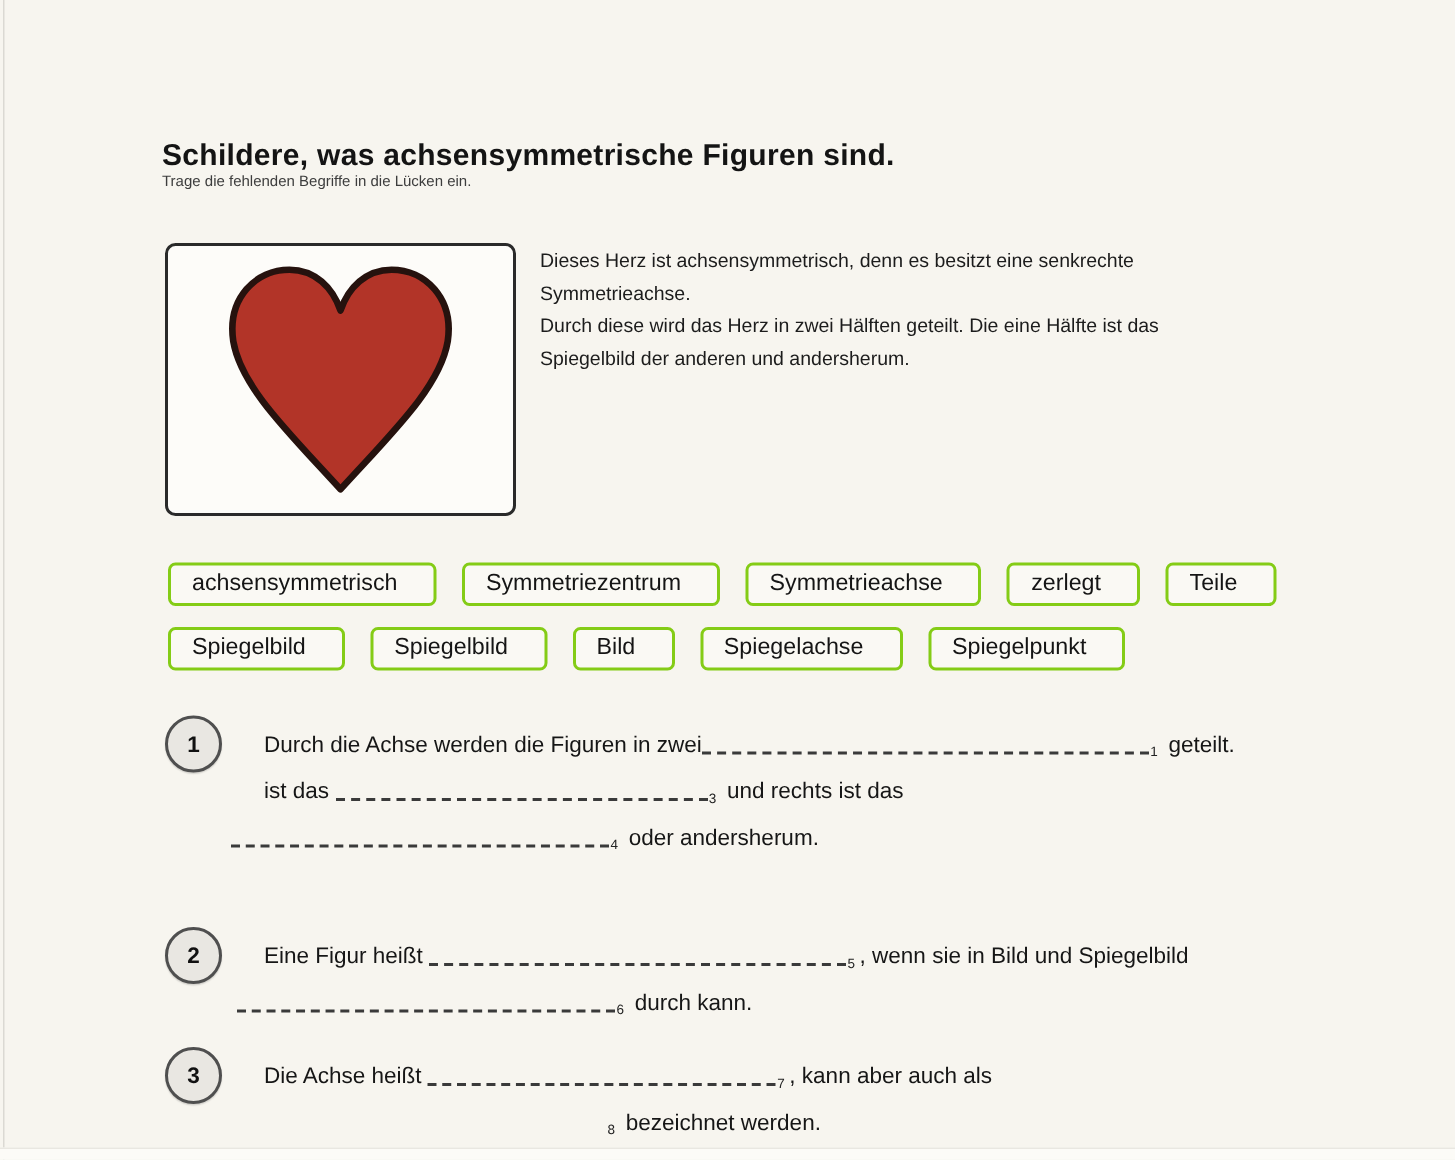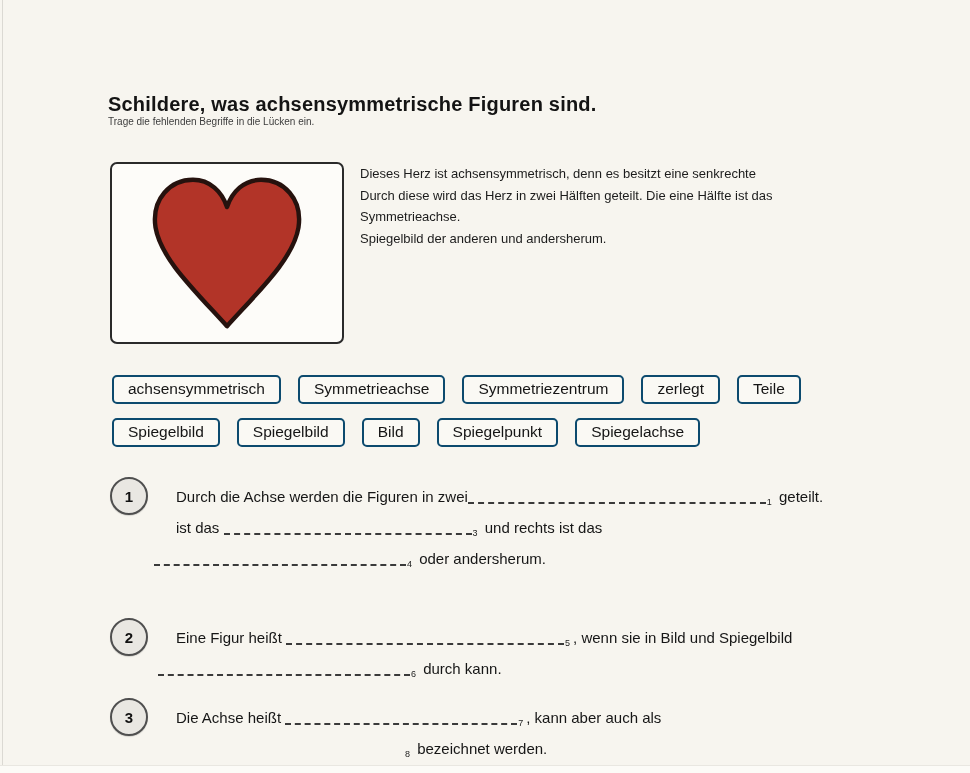--- a/index.html
+++ b/index.html
@@ -40,23 +40,23 @@
     position:absolute;left:360px;top:163px;width:560px;
     font-size:13px;line-height:21.5px;color:#1c1c1c;
   }
   .intro-line{white-space:nowrap;}
   .word-bank{
     position:absolute;left:112px;top:375px;width:780px;
   }
   .bank-row{display:flex;gap:17px;margin-bottom:14px;}
   .chip{
     display:inline-block;
-    border:2px solid #0c4a6e;border-radius:5px;
+    border:2px solid #84cc16;border-radius:5px;
     background:#faf9f4;
-    padding:3px 14px 4px 14px;
+    padding:3px 24px 4px 14px;
     font-size:15.5px;color:#151515;
     white-space:nowrap;
     cursor:pointer;
   }
   .item{
     position:absolute;left:110px;
     display:flex;align-items:flex-start;gap:28px;
   }
   .item-circle{
     width:38px;height:38px;border-radius:50%;
@@ -94,39 +94,39 @@
   <div class="page-subtitle">Trage die fehlenden Begriffe in die Lücken ein.</div>
 
   <div class="heart-box">
     <svg width="172" height="160" viewBox="0 0 100 94" aria-hidden="true">
       <path d="M50 90 C 30 68, 11 50, 8 32 C 5.5 15, 17 4, 30 4 C 40 4, 47 11, 50 20 C 53 11, 60 4, 70 4 C 83 4, 94.5 15, 92 32 C 89 50, 70 68, 50 90 Z" fill="#b23428" stroke="#26120e" stroke-width="2.6" stroke-linejoin="round"></path>
     </svg>
   </div>
 
   <div class="intro-text">
     <div class="intro-line">Dieses Herz ist achsensymmetrisch, denn es besitzt eine senkrechte</div>
+    <div class="intro-line">Symmetrieachse.</div>
     <div class="intro-line">Durch diese wird das Herz in zwei Hälften geteilt. Die eine Hälfte ist das</div>
-    <div class="intro-line">Symmetrieachse.</div>
     <div class="intro-line">Spiegelbild der anderen und andersherum.</div>
   </div>
 
   <div class="word-bank">
       <div class="bank-row">
         <button class="chip">achsensymmetrisch</button>
+        <button class="chip">Symmetriezentrum</button>
         <button class="chip">Symmetrieachse</button>
-        <button class="chip">Symmetriezentrum</button>
         <button class="chip">zerlegt</button>
         <button class="chip">Teile</button>
       </div>
       <div class="bank-row">
         <button class="chip">Spiegelbild</button>
         <button class="chip">Spiegelbild</button>
         <button class="chip">Bild</button>
+        <button class="chip">Spiegelachse</button>
         <button class="chip">Spiegelpunkt</button>
-        <button class="chip">Spiegelachse</button>
       </div>
     </div>
 
   <div id="items-root">
       <div class="item" style="top: 477px;">
         <div class="item-circle">1</div>
         <div class="item-lines">
           <div class="item-line"><span>Durch die Achse werden die Figuren in zwei</span><span class="dashline" style="width: 298px;"></span><span class="subnum">1</span><span> geteilt.</span></div>
           <div class="item-line"><span>ist das </span><span class="dashline" style="width: 248px;"></span><span class="subnum">3</span><span> und rechts ist das</span></div>
           <div class="item-line" style="margin-left: -22px;"><span class="dashline" style="width: 252px;"></span><span class="subnum">4</span><span> oder andersherum.</span></div>

